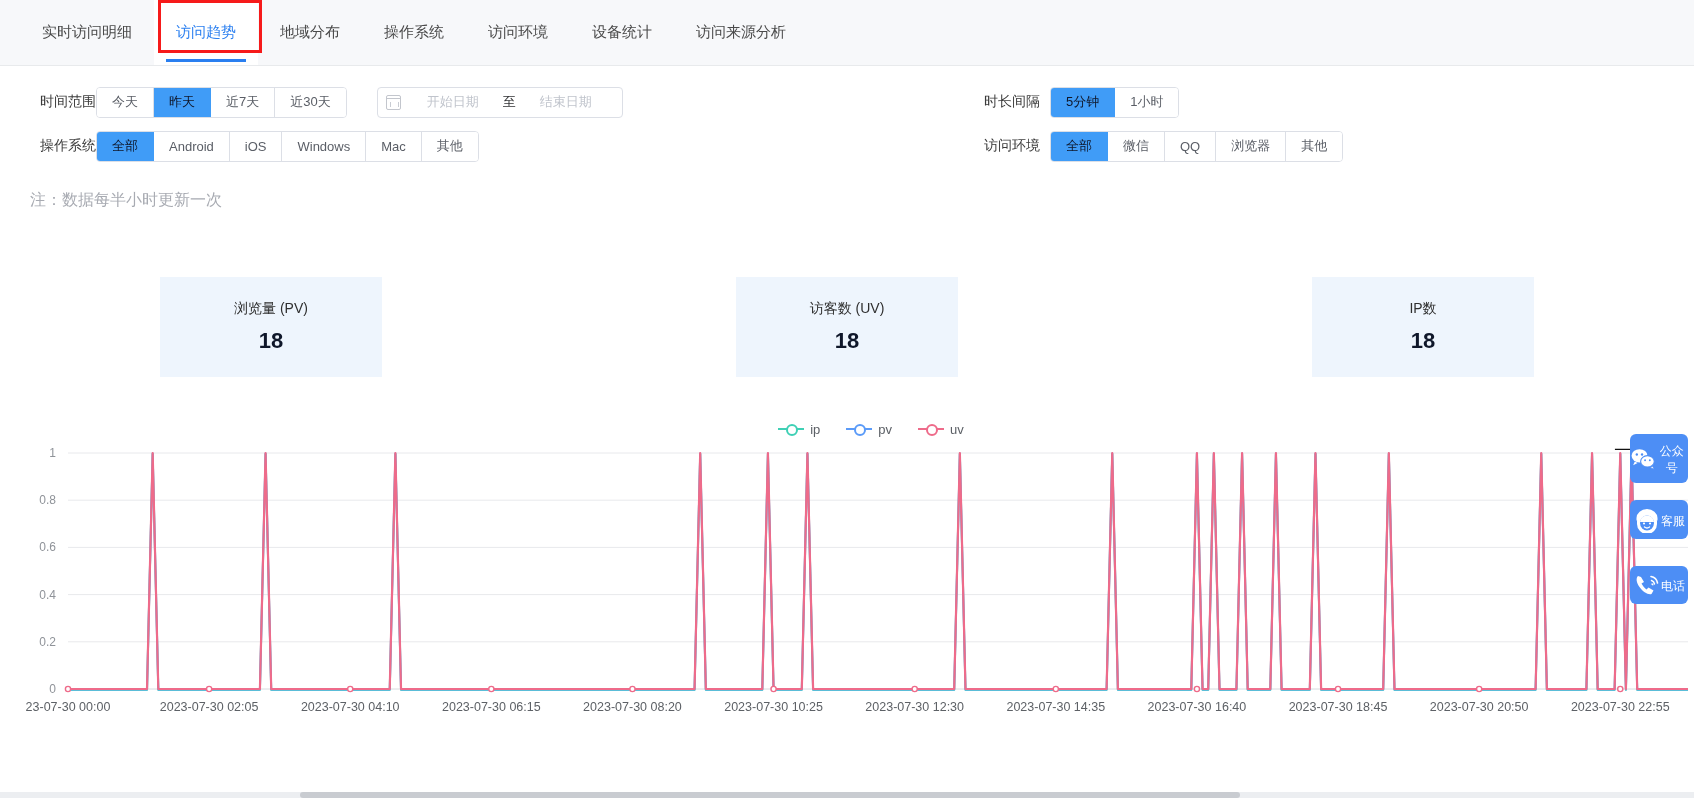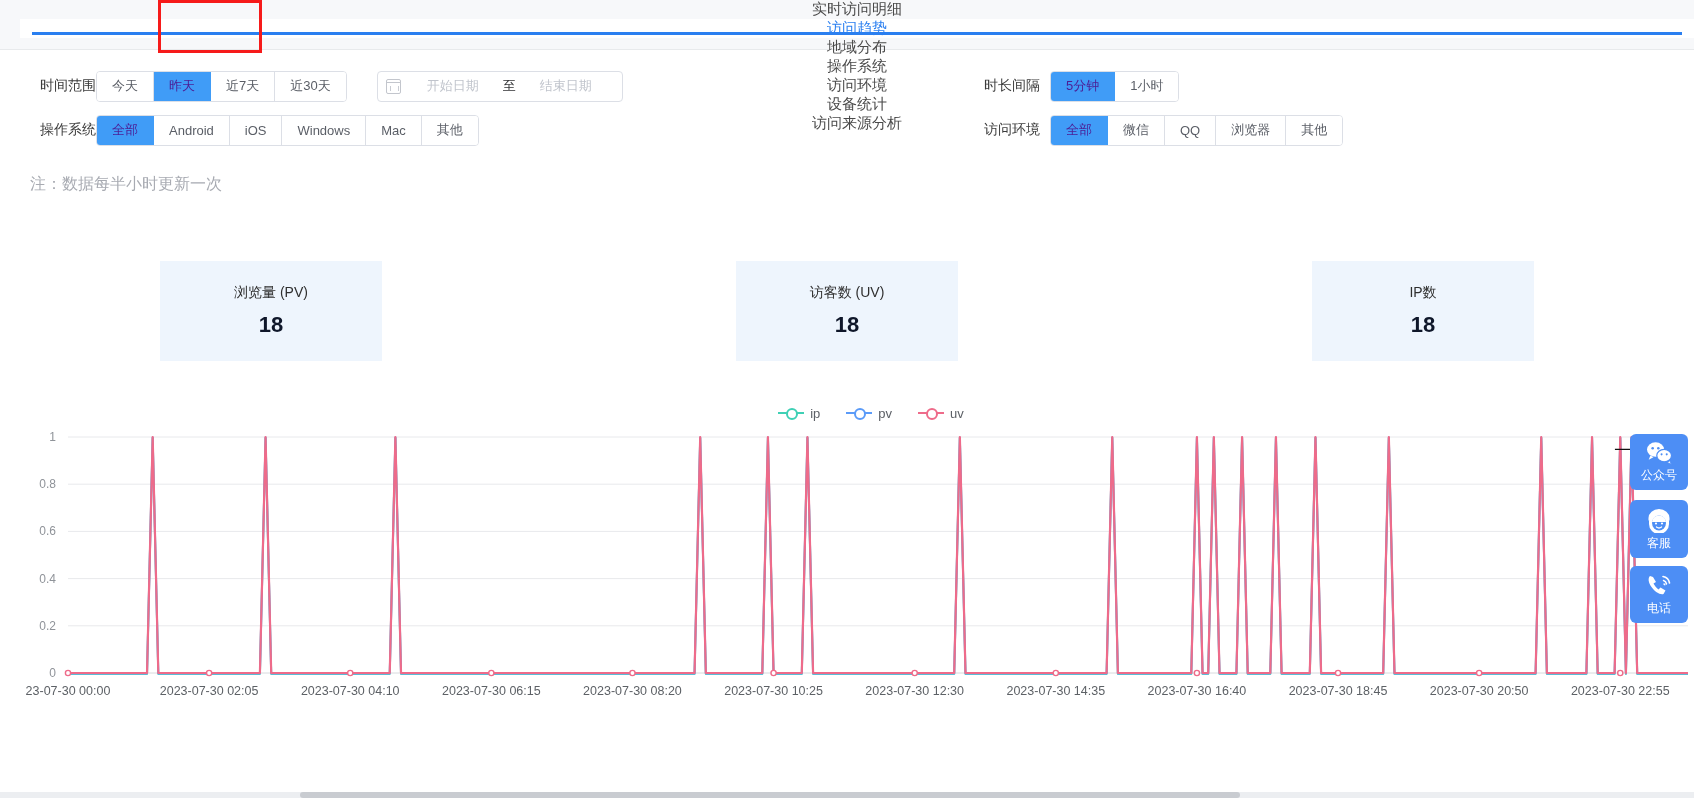--- a/index.html
+++ b/index.html
@@ -9,27 +9,26 @@
     overflow: hidden;
     background: #ffffff;
     font-family: "Liberation Sans", "DejaVu Sans", sans-serif;
     color: #333;
   }
   #app { position: relative; width: 1694px; height: 798px; background:#fff; }
 
   
   .tabbar {
     position: relative;
-    height: 50px;
+    height: 66px;
     background: #f7f8fa;
     border-bottom: 1px solid #e8eaec;
     display: flex;
     align-items: stretch;
     padding-left: 20px;
-    flex-direction: column;
   }
   .tabbar .tab {
     position: relative;
     display: flex;
     align-items: center;
     justify-content: center;
     padding: 0 22px;
     font-size: 15px;
     color: #4a4a4a;
     cursor: pointer;
@@ -90,21 +89,21 @@
     color: #5a5e66;
     background: #fff;
     border-right: 1px solid #dcdfe6;
     cursor: pointer;
     white-space: nowrap;
     height: 100%;
   }
   .btn-group .seg:last-child { border-right: none; }
   .btn-group .seg.active {
     background: #409cf7;
-    color: #4c1d95;
+    color: #0f172a;
     border-right-color: #409cf7;
   }
 
   .daterange {
     display: flex;
     align-items: center;
     margin-left: 30px;
     width: 246px;
     height: 31px;
     border: 1px solid #dcdfe6;
@@ -192,25 +191,25 @@
 
   
   .side-fab {
     position: absolute;
     right: 6px;
     width: 58px;
     background: #4d8ef5;
     border-radius: 6px;
     color: #fff;
     display: flex;
-    flex-direction: column;
     align-items: center;
     justify-content: center;
     cursor: pointer;
     padding: 7px 0 6px;
+    text-align: center;
   }
   .side-fab .fab-label { font-size: 12px; margin-top: 2px; }
   .fab-arrow {
     position: absolute;
     right: 60px; top: 442px;
     width: 20px; height: 14px;
     color: #111;
     font-size: 15px;
     line-height: 14px;
   }

